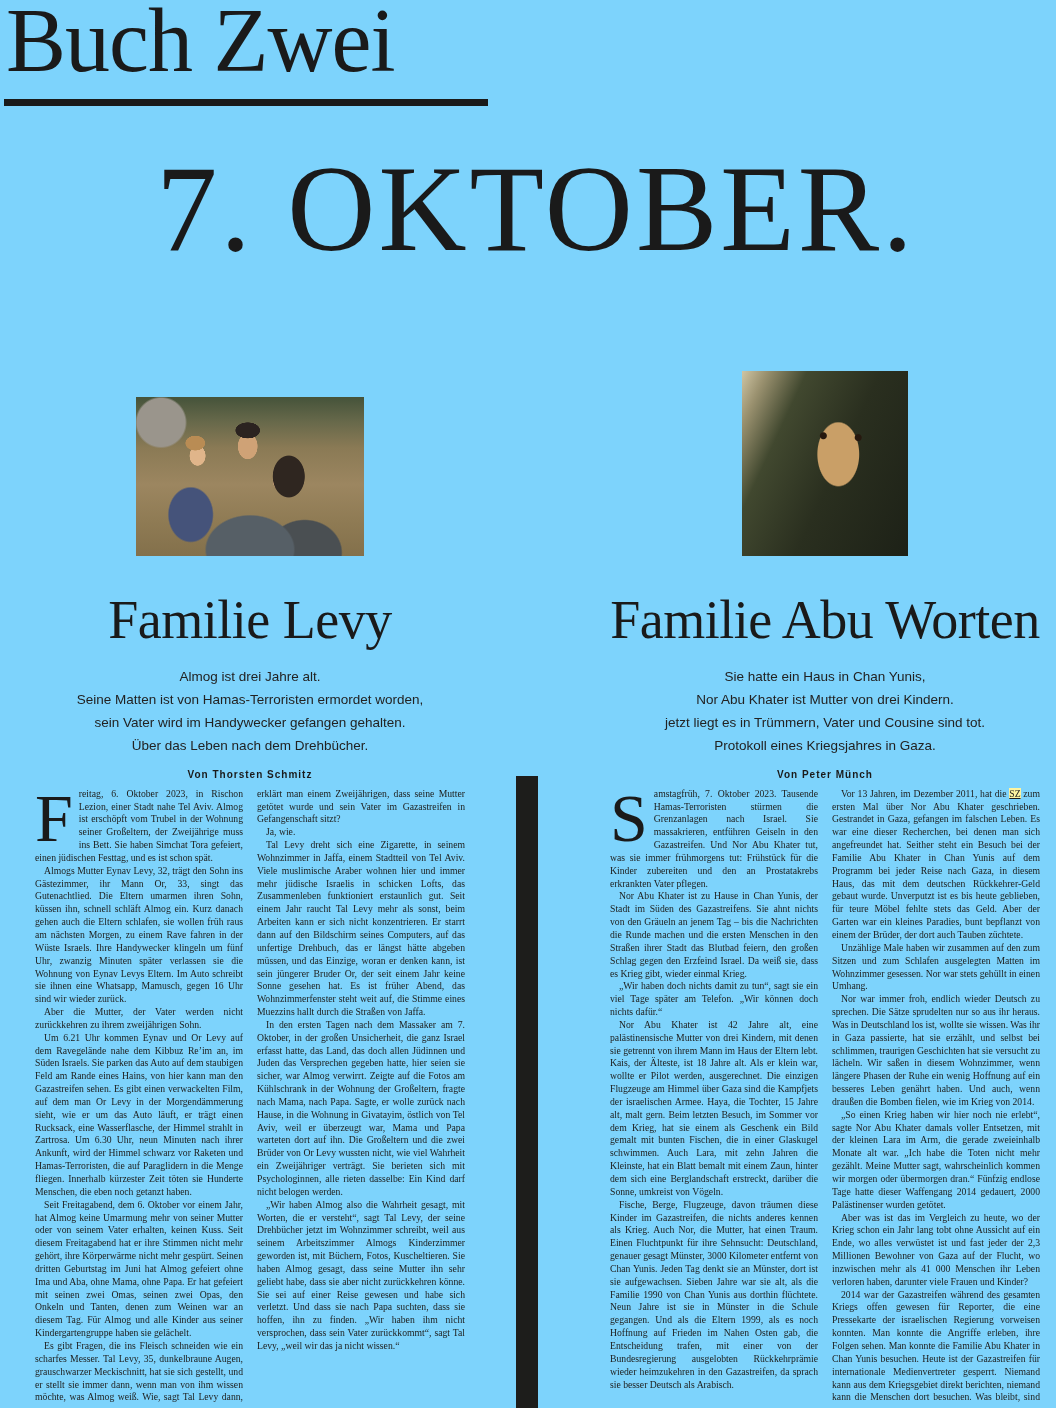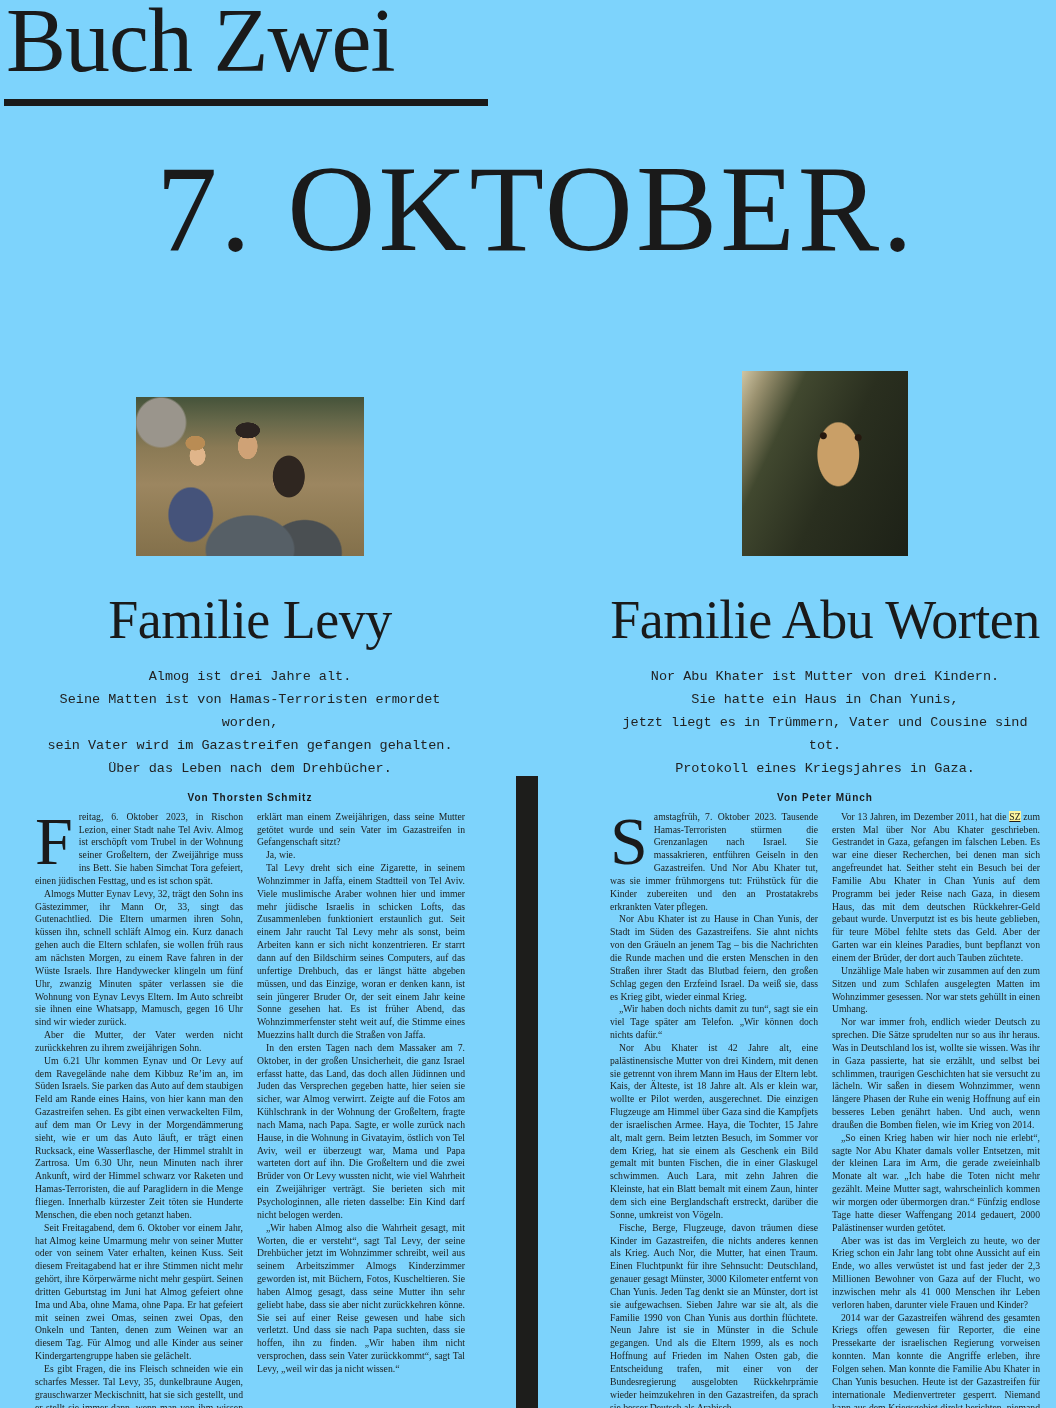--- a/index.html
+++ b/index.html
@@ -56,21 +56,21 @@
       radial-gradient(ellipse 34px 52px at 58% 45%, #c99f67 0 60%, rgba(0,0,0,0) 63%),
       linear-gradient(115deg, #cfc5a4 0%, #9a916f 10%, #41482f 26%, #2a2f1f 55%, #1d2117 100%);
   }
   .article-title {
     margin:36px 0 0; text-align:center;
     font-size:54px; line-height:1.05; font-weight:normal; letter-spacing:-0.5px;
     color:#1a1a1a; white-space:nowrap;
   }
   .standfirst {
     margin-top:16px; text-align:center;
-    font-family:Liberation Mono, monospace; font-size:13.5px; line-height:23px;
+    font-family:Liberation Sans, sans-serif; font-size:13.5px; line-height:23px;
     color:#222;
   }
   .byline {
     margin-top:12px; text-align:center;
     font-family:"Liberation Sans", sans-serif; font-size:10px; font-weight:bold;
     letter-spacing:1px; color:#1a1a1a;
   }
   
   .body-cols {
     margin-top:8px; height:620px; overflow:hidden;
@@ -96,21 +96,21 @@
   <div class="divider-bar"></div>
 
   <section class="article article-left">
     <div class="photo-row">
       <div class="photo photo-family"></div>
     </div>
     <h3 class="article-title">Familie Levy</h3>
     <div class="standfirst">
       <div>Almog ist drei Jahre alt.</div>
       <div>Seine Matten ist von Hamas-Terroristen ermordet worden,</div>
-      <div>sein Vater wird im Gazastreifen gefangen gehalten.</div>
+      <div>sein Vater wird im Handywecker gefangen gehalten.</div>
       <div>Über das Leben nach dem Drehbücher.</div>
     </div>
     <div class="byline">Von Thorsten Schmitz</div>
     <div class="body-cols">
       <p class="first"><span class="dropcap">F</span><span>reitag, 6. Oktober 2023, in Rischon Lezion, einer Stadt nahe Tel Aviv. Almog ist erschöpft vom Trubel in der Wohnung seiner Großeltern, der Zweijährige muss ins Bett. Sie haben Simchat Tora gefeiert, einen jüdischen Festtag, und es ist schon spät.</span></p>
       <p>Almogs Mutter Eynav Levy, 32, trägt den Sohn ins Gästezimmer, ihr Mann Or, 33, singt das Gutenachtlied. Die Eltern umarmen ihren Sohn, küssen ihn, schnell schläft Almog ein. Kurz danach gehen auch die Eltern schlafen, sie wollen früh raus am nächsten Morgen, zu einem Rave fahren in der Wüste Israels. Ihre Handywecker klingeln um fünf Uhr, zwanzig Minuten später verlassen sie die Wohnung von Eynav Levys Eltern. Im Auto schreibt sie ihnen eine Whatsapp, Mamusch, gegen 16 Uhr sind wir wieder zurück.</p>
       <p>Aber die Mutter, der Vater werden nicht zurückkehren zu ihrem zweijährigen Sohn.</p>
       <p>Um 6.21 Uhr kommen Eynav und Or Levy auf dem Ravegelände nahe dem Kibbuz Re’im an, im Süden Israels. Sie parken das Auto auf dem staubigen Feld am Rande eines Hains, von hier kann man den Gazastreifen sehen. Es gibt einen verwackelten Film, auf dem man Or Levy in der Morgendämmerung sieht, wie er um das Auto läuft, er trägt einen Rucksack, eine Wasserflasche, der Himmel strahlt in Zartrosa. Um 6.30 Uhr, neun Minuten nach ihrer Ankunft, wird der Himmel schwarz vor Raketen und Hamas-Terroristen, die auf Paraglidern in die Menge fliegen. Innerhalb kürzester Zeit töten sie Hunderte Menschen, die eben noch getanzt haben.</p>
       <p>Seit Freitagabend, dem 6. Oktober vor einem Jahr, hat Almog keine Umarmung mehr von seiner Mutter oder von seinem Vater erhalten, keinen Kuss. Seit diesem Freitagabend hat er ihre Stimmen nicht mehr gehört, ihre Körperwärme nicht mehr gespürt. Seinen dritten Geburtstag im Juni hat Almog gefeiert ohne Ima und Aba, ohne Mama, ohne Papa. Er hat gefeiert mit seinen zwei Omas, seinen zwei Opas, den Onkeln und Tanten, denen zum Weinen war an diesem Tag. Für Almog und alle Kinder aus seiner Kindergartengruppe haben sie gelächelt.</p>
       <p>Es gibt Fragen, die ins Fleisch schneiden wie ein scharfes Messer. Tal Levy, 35, dunkelbraune Augen, grauschwarzer Meckischnitt, hat sie sich gestellt, und er stellt sie immer dann, wenn man von ihm wissen möchte, was Almog weiß. Wie, sagt Tal Levy dann, erklärt man einem Zweijährigen, dass seine Mutter getötet wurde und sein Vater im Gazastreifen in Gefangenschaft sitzt?</p>
@@ -121,22 +121,22 @@
 
     </div>
   </section>
 
   <section class="article article-right">
     <div class="photo-row">
       <div class="photo photo-portrait"></div>
     </div>
     <h3 class="article-title">Familie Abu Worten</h3>
     <div class="standfirst">
+      <div>Sie hatte ein Haus in Chan Yunis,</div>
       <div>Nor Abu Khater ist Mutter von drei Kindern.</div>
-      <div>Sie hatte ein Haus in Chan Yunis,</div>
       <div>jetzt liegt es in Trümmern, Vater und Cousine sind tot.</div>
       <div>Protokoll eines Kriegsjahres in Gaza.</div>
     </div>
     <div class="byline">Von Peter Münch</div>
     <div class="body-cols">
       <p class="first"><span class="dropcap">S</span><span>amstagfrüh, 7. Oktober 2023. Tausende Hamas-Terroristen stürmen die Grenzanlagen nach Israel. Sie massakrieren, entführen Geiseln in den Gazastreifen. Und Nor Abu Khater tut, was sie immer frühmorgens tut: Frühstück für die Kinder zubereiten und den an Prostatakrebs erkrankten Vater pflegen.</span></p>
       <p>Nor Abu Khater ist zu Hause in Chan Yunis, der Stadt im Süden des Gazastreifens. Sie ahnt nichts von den Gräueln an jenem Tag – bis die Nachrichten die Runde machen und die ersten Menschen in den Straßen ihrer Stadt das Blutbad feiern, den großen Schlag gegen den Erzfeind Israel. Da weiß sie, dass es Krieg gibt, wieder einmal Krieg.</p>
       <p>„Wir haben doch nichts damit zu tun“, sagt sie ein viel Tage später am Telefon. „Wir können doch nichts dafür.“</p>
       <p>Nor Abu Khater ist 42 Jahre alt, eine palästinensische Mutter von drei Kindern, mit denen sie getrennt von ihrem Mann im Haus der Eltern lebt. Kais, der Älteste, ist 18 Jahre alt. Als er klein war, wollte er Pilot werden, ausgerechnet. Die einzigen Flugzeuge am Himmel über Gaza sind die Kampfjets der israelischen Armee. Haya, die Tochter, 15 Jahre alt, malt gern. Beim letzten Besuch, im Sommer vor dem Krieg, hat sie einem als Geschenk ein Bild gemalt mit bunten Fischen, die in einer Glaskugel schwimmen. Auch Lara, mit zehn Jahren die Kleinste, hat ein Blatt bemalt mit einem Zaun, hinter dem sich eine Berglandschaft erstreckt, darüber die Sonne, umkreist von Vögeln.</p>
       <p>Fische, Berge, Flugzeuge, davon träumen diese Kinder im Gazastreifen, die nichts anderes kennen als Krieg. Auch Nor, die Mutter, hat einen Traum. Einen Fluchtpunkt für ihre Sehnsucht: Deutschland, genauer gesagt Münster, 3000 Kilometer entfernt von Chan Yunis. Jeden Tag denkt sie an Münster, dort ist sie aufgewachsen. Sieben Jahre war sie alt, als die Familie 1990 von Chan Yunis aus dorthin flüchtete. Neun Jahre ist sie in Münster in die Schule gegangen. Und als die Eltern 1999, als es noch Hoffnung auf Frieden im Nahen Osten gab, die Entscheidung trafen, mit einer von der Bundesregierung ausgelobten Rückkehrprämie wieder heimzukehren in den Gazastreifen, da sprach sie besser Deutsch als Arabisch.</p>

